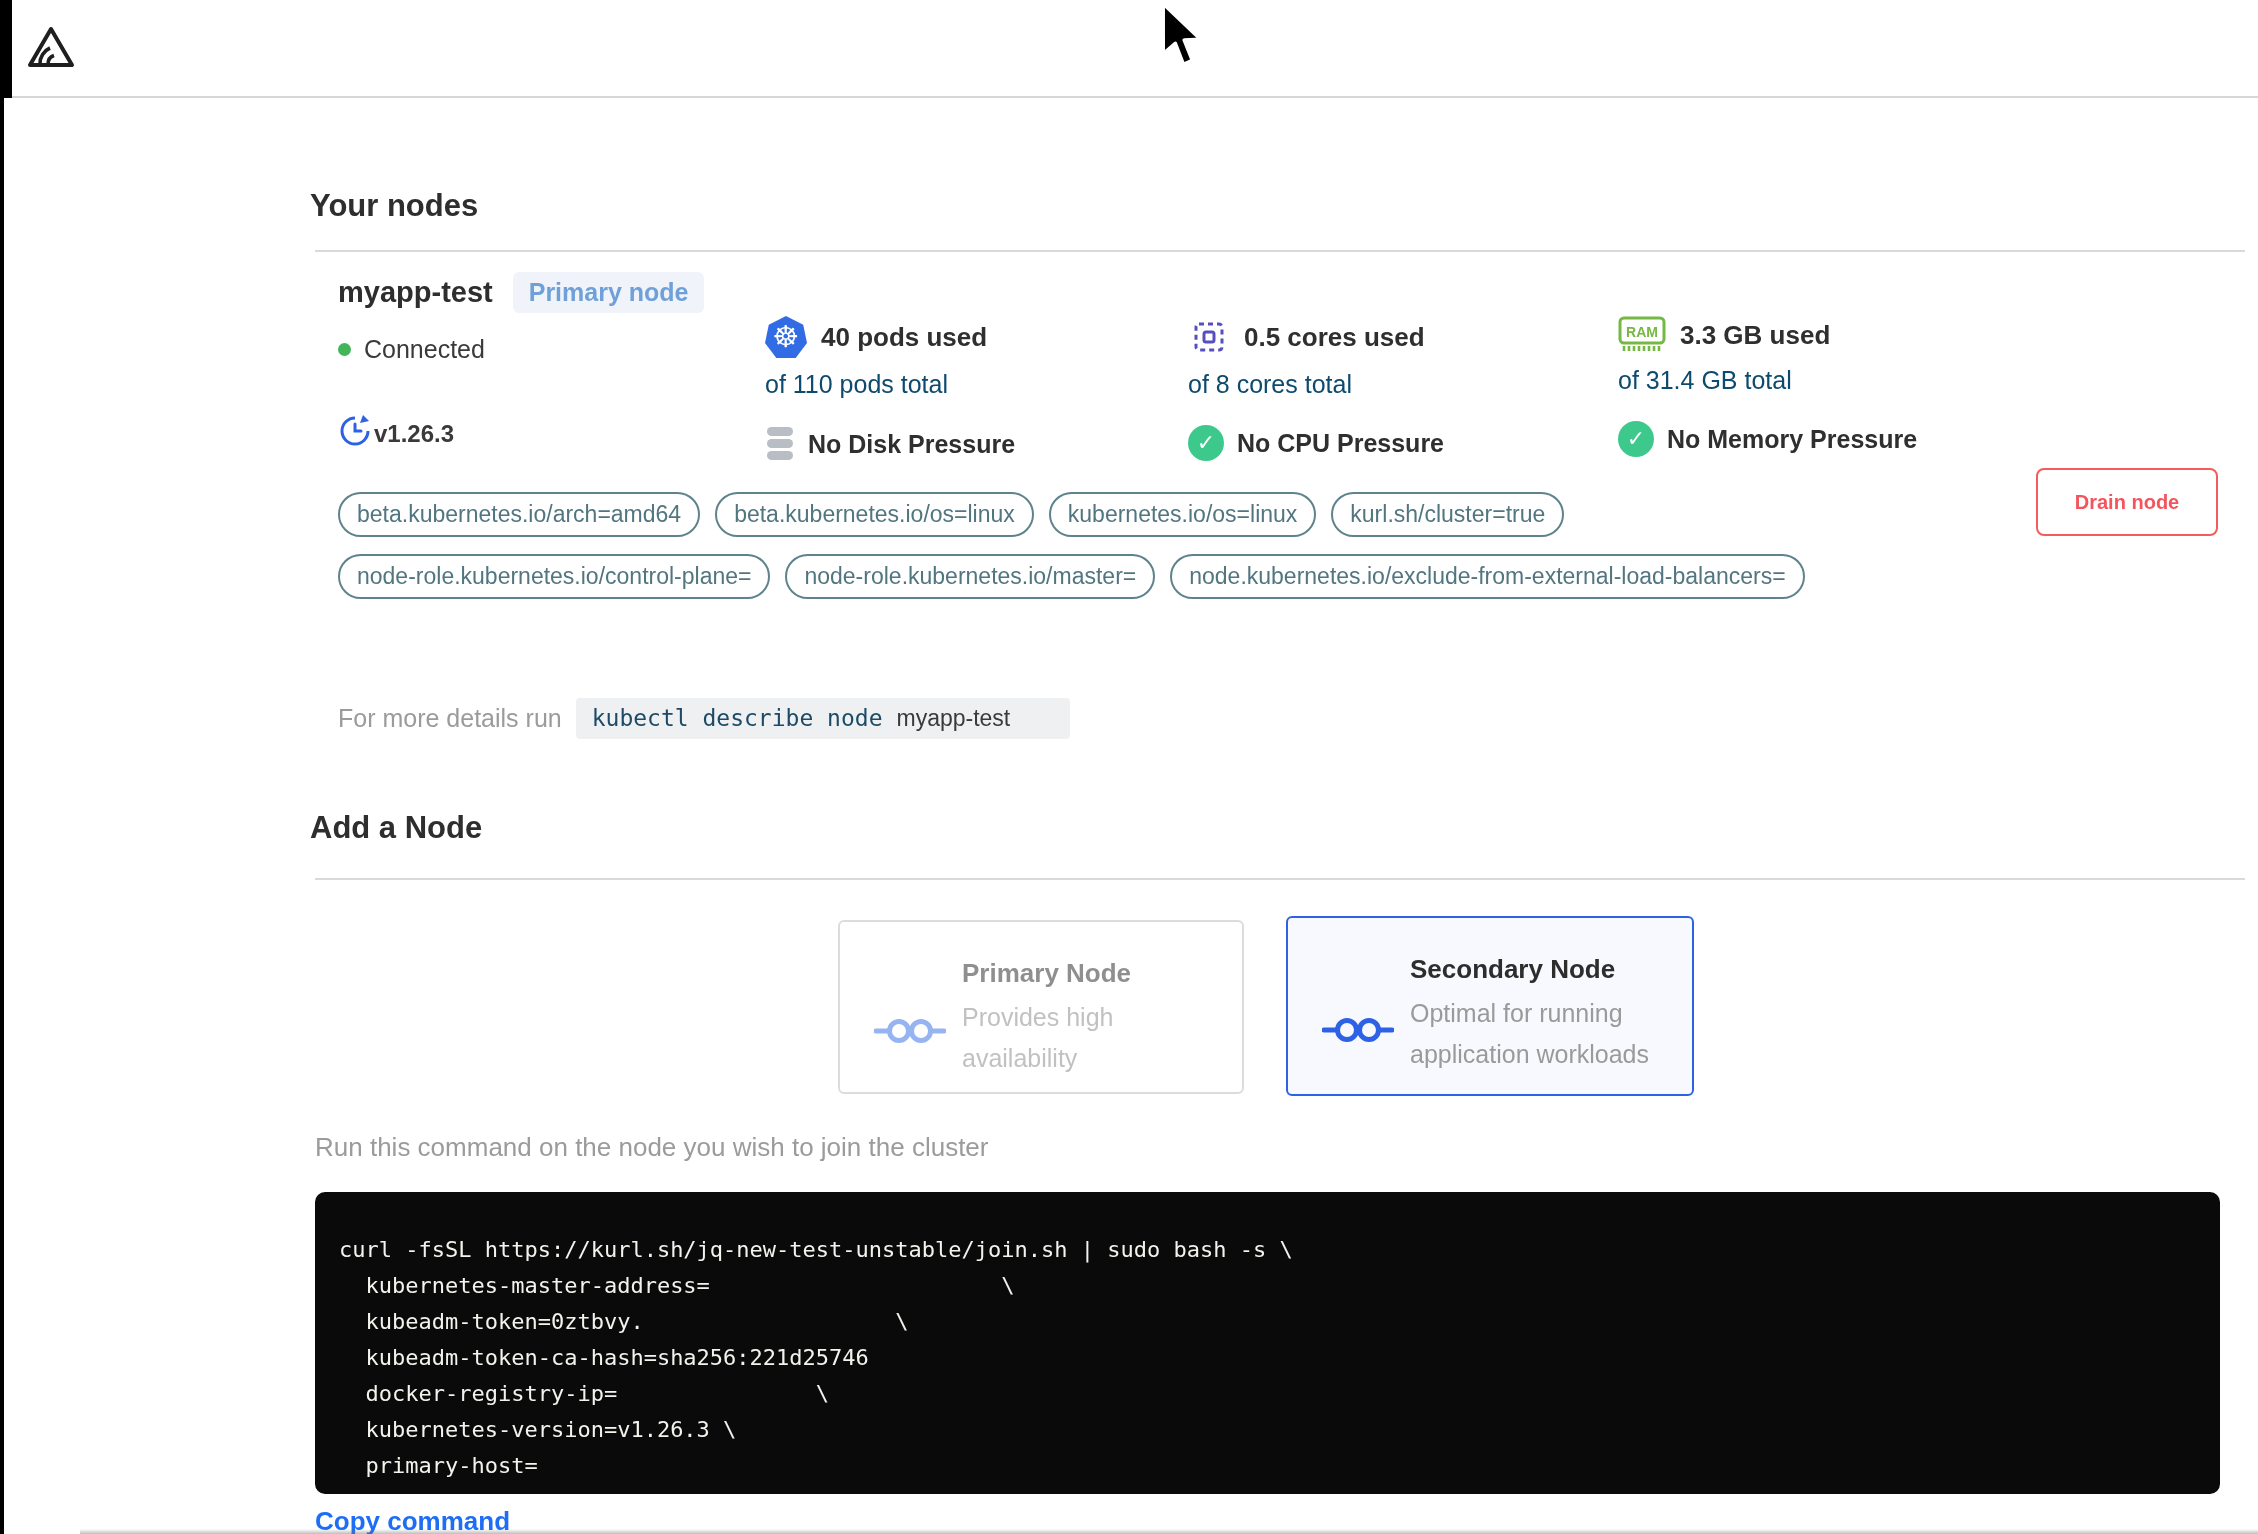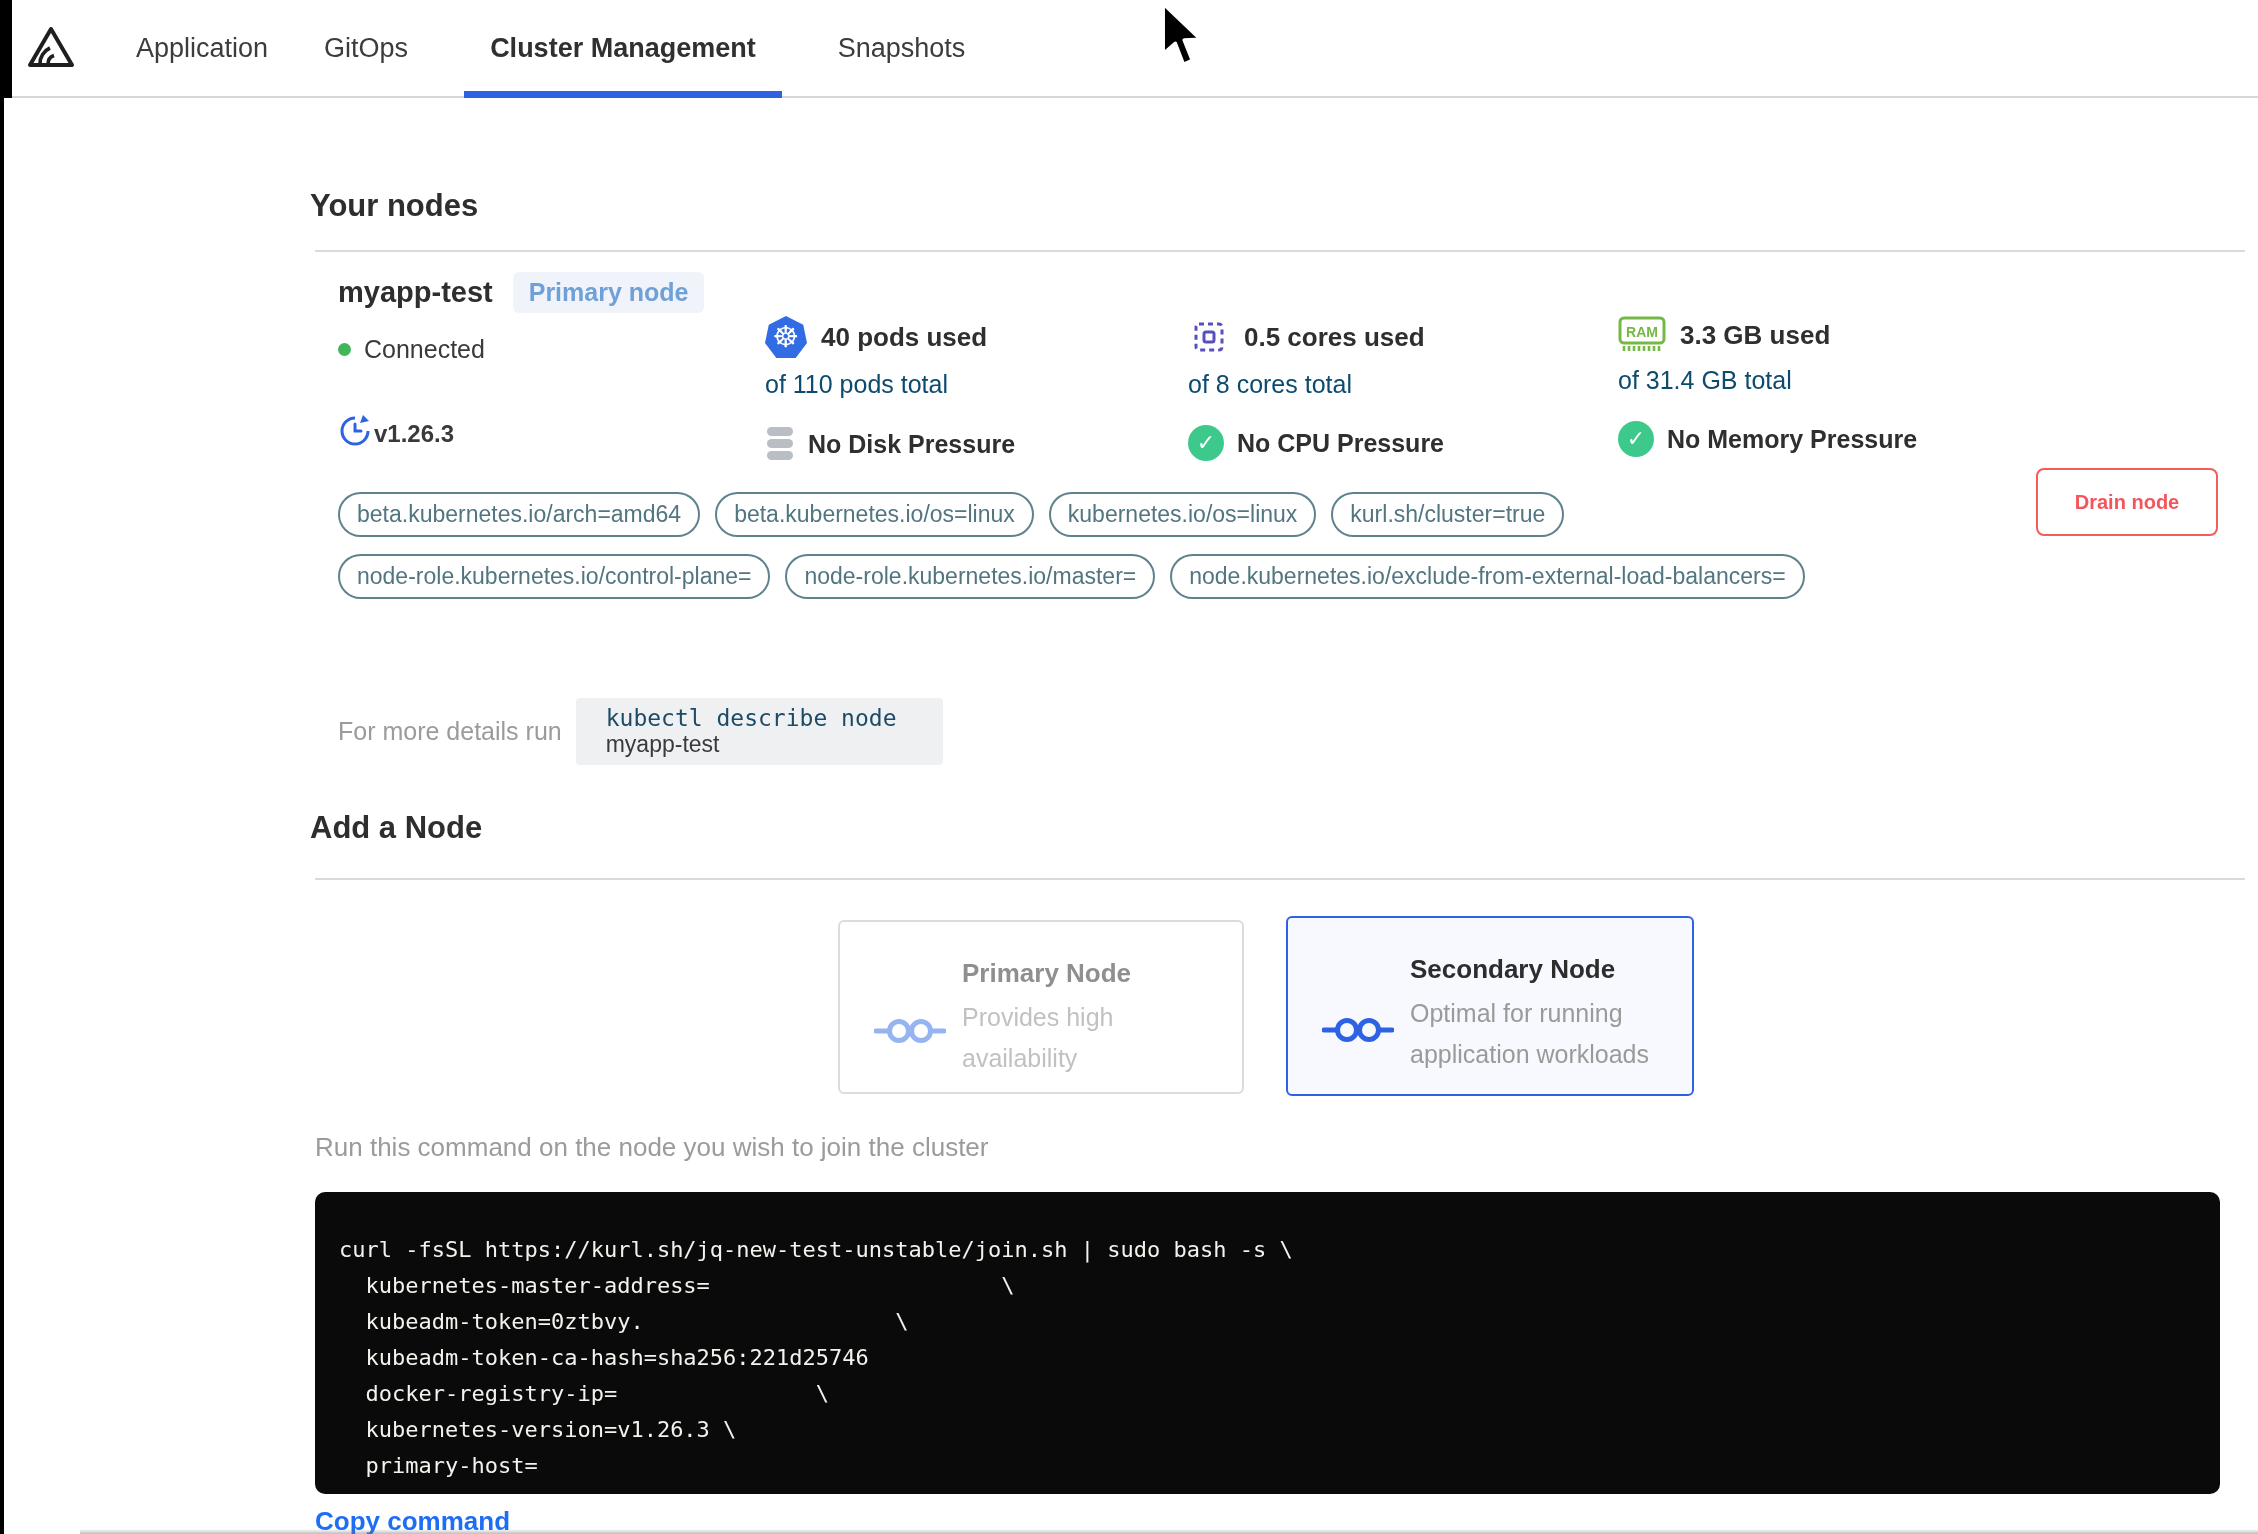--- a/index.html
+++ b/index.html
@@ -55,21 +55,21 @@
       border:2px solid #f45c5c;border-radius:8px;color:#f4555c;font-size:20px;font-weight:700;
       display:flex;align-items:center;justify-content:center;cursor:pointer;}
 
   .labels{position:absolute;left:338px;top:492px;width:1580px;display:flex;flex-wrap:wrap;gap:17px 15px;}
   .label-chip{border:2px solid #5f838d;border-radius:23px;padding:7px 17px;font-size:23px;
       font-weight:500;color:#527680;background:#fff;white-space:nowrap;}
 
   .details{position:absolute;left:338px;top:698px;display:flex;align-items:center;
       font-size:25px;color:#9b9b9b;font-weight:400;}
   .code-chip{margin-left:14px;background:#eef0f2;border-radius:4px;padding:7px 60px 7px 16px;
-      display:flex;align-items:baseline;flex-direction:column;}
+      display:flex;align-items:baseline;}
   .code-mono{font-family:"DejaVu Sans Mono","Liberation Mono",monospace;font-size:23px;color:#1d4a66;}
   .code-arg{margin-left:14px;font-size:23px;color:#3a3a3a;}
 
   
   .card{position:absolute;box-sizing:border-box;border-radius:6px;display:flex;
         padding:36px 0 0 34px;cursor:pointer;}
   .card-primary{left:838px;top:920px;width:406px;height:174px;border:2px solid #dcdcdc;background:#fff;}
   .card-secondary{left:1286px;top:916px;width:408px;height:180px;border:2px solid #2e62e5;background:#f7f9fe;}
   .card-icon{width:72px;flex:none;margin-top:12px;}
   .card-text{margin-left:16px;}
@@ -93,26 +93,20 @@
 <body>
 
 <div id="app">
 
   <div class="navbar">
     <svg class="logo" viewBox="0 0 50 50">
       <path d="M25 6 L46 42 H4 Z" fill="none" stroke="#1f1f1f" stroke-width="4" stroke-linejoin="round"></path>
       <path d="M14 41 a17 17 0 0 1 10 -16" fill="none" stroke="#1f1f1f" stroke-width="3.6"></path>
       <path d="M22 41 a9 9 0 0 1 6 -8.5" fill="none" stroke="#1f1f1f" stroke-width="3.6"></path>
     </svg>
-    <div class="tabs">
-      <div class="tab">Application</div>
-      <div class="tab">GitOps</div>
-      <div class="tab active">Cluster Management</div>
-      <div class="tab">Snapshots</div>
-    </div>
   </div>
 
   <div class="h2 h-your">Your nodes</div>
   <div class="divider divider1"></div>
 
   <div class="ncol col1">
     <div class="name-row">
       <span class="node-name">myapp-test</span>
       <span class="badge">Primary node</span>
     </div>

